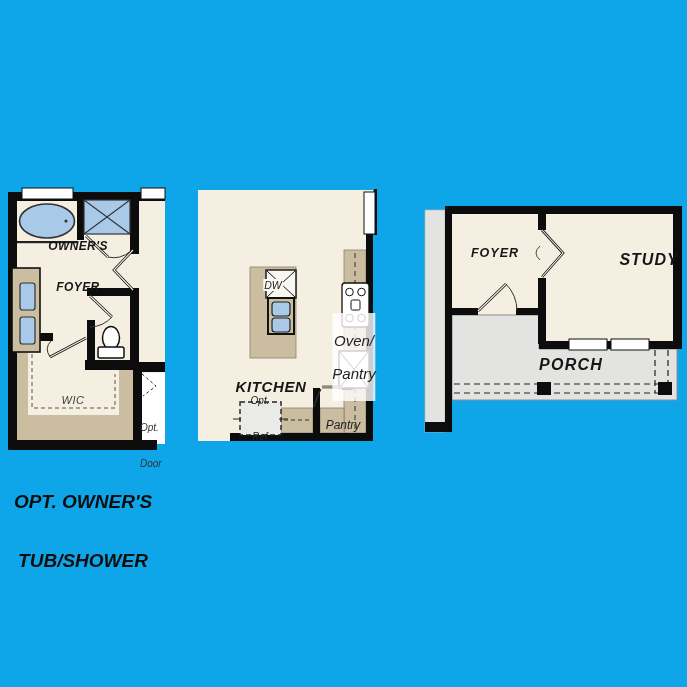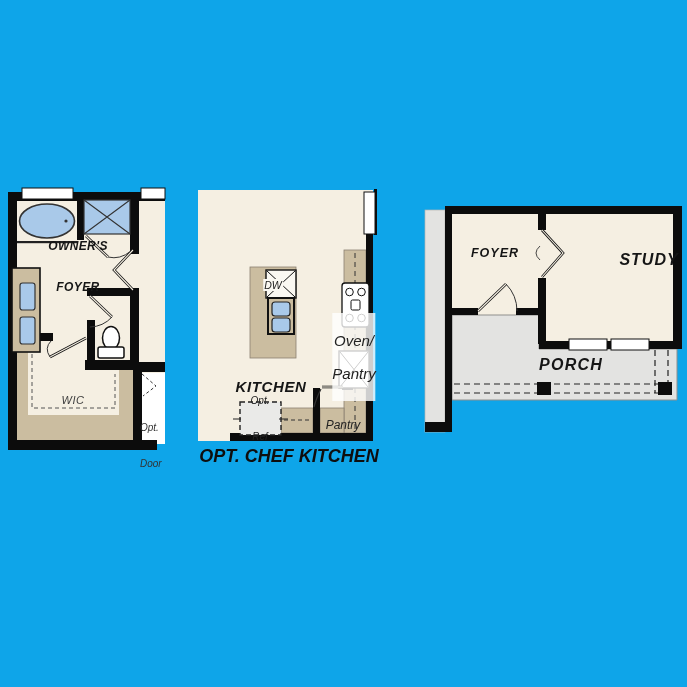--- a/index.html
+++ b/index.html
@@ -208,38 +208,41 @@
     <div>FOYER</div>
   </div>
 
   <div class="lbl c" style="left:73px; top:400px; font-size:11px; letter-spacing:.6px; color:#3d3d3d;">WIC</div>
 
   <div class="lbl" style="left:140px; top:398px; font-size:10px; line-height:12px; color:#333;">
     <div>Opt.</div>
     <div>Door</div>
   </div>
 
+  <div class="caption" style="left:83px; top:453px; font-size:19px; line-height:19.5px;">
+    <div>OPT. OWNER'S</div>
+    <div>TUB/SHOWER</div>
+  </div>
 
   <div class="lbl c b" style="left:271px; top:386px; font-size:15px; letter-spacing:.6px;">KITCHEN</div>
 
   <div class="lbl c" style="left:273px; top:285px; font-size:10.5px; color:#222; background:#faf8f2; padding:0 1px;">DW</div>
 
   <div class="lbl c" style="left:354px; top:357px; font-size:15px; line-height:11px; color:#222; background:rgba(255,255,255,.8);">
     <div>Oven/</div>
     <div>Pantry</div>
   </div>
 
   <div class="lbl c" style="left:260px; top:419px; font-size:10px; line-height:12px; color:#222;">
     <div>Opt.</div>
     <div>Ref</div>
   </div>
 
   <div class="lbl c" style="left:343px; top:425px; font-size:12px; color:#222;">Pantry</div>
 
-  <div class="caption" style="left:289px; top:446px; font-size:18px;">OPT. CHEF KITCHEN</div>
 
   <div class="lbl c b" style="left:495px; top:253px; font-size:12.5px; letter-spacing:1px;">FOYER</div>
 
   <div class="lbl c b" style="left:628px; top:260px; font-size:16px; letter-spacing:1px;margin-left:21px;">STUDY</div>
 
   <div class="lbl c b" style="left:571px; top:365px; font-size:16px; letter-spacing:1.2px;">PORCH</div>
 
 
 </div>
 

